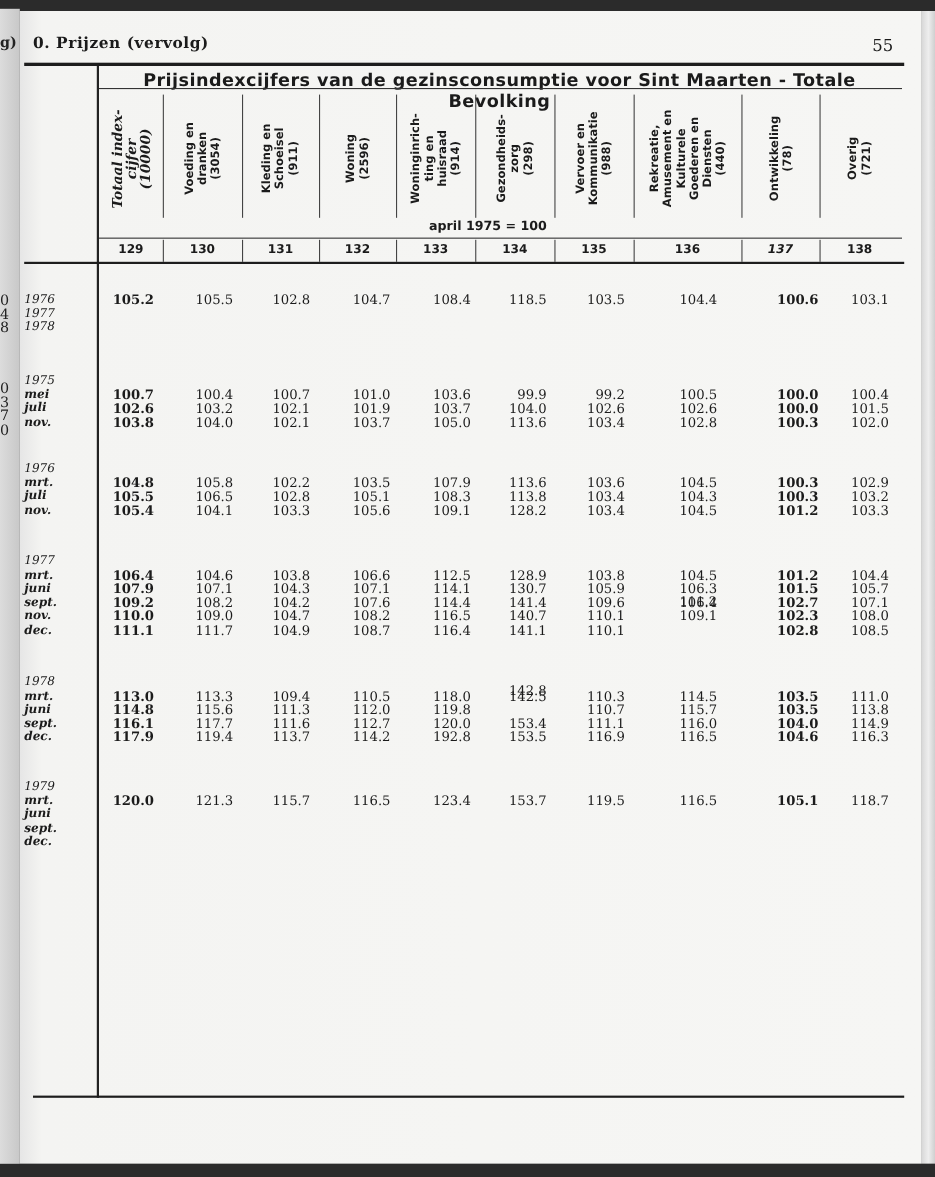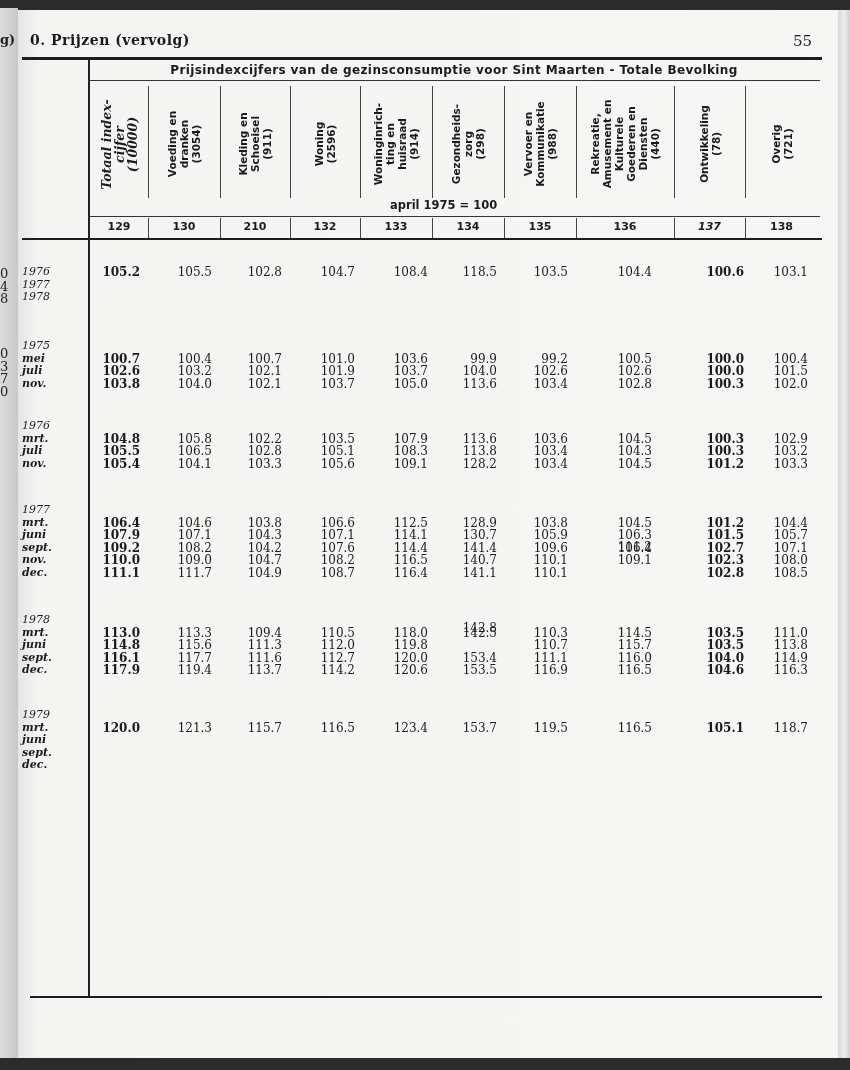--- a/index.html
+++ b/index.html
@@ -9,21 +9,21 @@
   .prevpage{position:absolute;left:0;top:8px;width:18px;height:1052px;background:linear-gradient(90deg,#dcdcdc,#c8c8c8);}
   .page{position:absolute;left:18px;top:10px;width:820px;height:1048px;background:linear-gradient(90deg,#e6e6e6 0px,#f4f4f2 20px,#f6f6f4 100%);}
   .pageedge{position:absolute;left:838px;top:10px;width:12px;height:1048px;background:linear-gradient(90deg,#d8d8d8,#eeeeee,#cfcfcf);}
   .prevtext{position:absolute;left:0;font-family:"DejaVu Serif",serif;font-size:13px;color:#222;}
   .title{position:absolute;left:30px;top:32px;font-family:"DejaVu Serif",serif;font-weight:bold;font-size:14px;letter-spacing:0.5px;}
   .pagenum{position:absolute;left:793px;top:32px;font-family:"DejaVu Serif",serif;font-size:15px;}
   .rule-thick{position:absolute;height:3px;background:#1d1d1d;}
   .rule-thin{position:absolute;height:1px;background:#333;}
   .vline{position:absolute;width:1px;background:#444;}
   .vline-thick{position:absolute;width:2px;background:#222;}
-  .tabletitle{position:absolute;left:90px;top:63px;width:728px;text-align:center;font-family:"DejaVu Sans",sans-serif;font-weight:bold;font-size:12px;letter-spacing:0.4px;}
+  .tabletitle{position:absolute;left:90px;top:63px;width:728px;text-align:center;font-family:"DejaVu Sans",sans-serif;font-weight:bold;font-size:16px;letter-spacing:0.4px;}
   .colhead{position:absolute;top:84px;height:120px;display:flex;align-items:center;justify-content:center;}
   .colhead .rot{transform:rotate(-90deg);white-space:nowrap;text-align:center;font-family:"DejaVu Sans",sans-serif;font-weight:bold;font-size:10.5px;line-height:12px;}
   .colhead .rot.serif{font-family:"DejaVu Serif",serif;font-style:italic;font-size:12.5px;line-height:13px;}
   .base{position:absolute;left:390px;top:198px;font-family:"DejaVu Sans",sans-serif;font-weight:bold;font-size:11.5px;}
   .colnum{position:absolute;top:220px;text-align:center;font-family:"DejaVu Sans",sans-serif;font-weight:bold;font-size:11px;}
   .rowlabels{position:absolute;left:22px;font-family:"DejaVu Serif",serif;font-style:italic;font-size:11px;line-height:12.5px;}
   .rowlabels .yr{font-weight:normal;}
   .rowlabels .mo{font-weight:bold;}
   .cell{position:absolute;text-align:right;font-family:"DejaVu Serif",serif;font-size:12px;line-height:13px;}
   .cell.b{font-weight:bold;}
@@ -140,21 +140,21 @@
     </div>
     <div class="vline" style="left: 745px; top: 86px; height: 112px;"></div>
   </div>
 
 <div class="base">april 1975 = 100</div>
 <div class="rule-thin" style="left:90px;top:216px;width:730px;"></div>
 <div id="colnums">
     <div class="colnum" style="left: 90px; width: 58px;">129</div>
     <div class="colnum" style="left: 148px; width: 72px;">130</div>
     <div class="vline" style="left: 148px; top: 218px; height: 20px;"></div>
-    <div class="colnum" style="left: 220px; width: 70px;">210</div>
+    <div class="colnum" style="left: 220px; width: 70px;">131</div>
     <div class="vline" style="left: 220px; top: 218px; height: 20px;"></div>
     <div class="colnum" style="left: 290px; width: 70px;">132</div>
     <div class="vline" style="left: 290px; top: 218px; height: 20px;"></div>
     <div class="colnum" style="left: 360px; width: 72px;">133</div>
     <div class="vline" style="left: 360px; top: 218px; height: 20px;"></div>
     <div class="colnum" style="left: 432px; width: 72px;">134</div>
     <div class="vline" style="left: 432px; top: 218px; height: 20px;"></div>
     <div class="colnum" style="left: 504px; width: 72px;">135</div>
     <div class="vline" style="left: 504px; top: 218px; height: 20px;"></div>
     <div class="colnum" style="left: 576px; width: 98px;">136</div>
@@ -346,21 +346,21 @@
     <div class="cell" style="left: 378px; width: 50px; top: 651.5px;">120.0</div>
     <div class="cell" style="left: 447px; width: 50px; top: 651.5px;">153.4</div>
     <div class="cell" style="left: 518px; width: 50px; top: 651.5px;">111.1</div>
     <div class="cell" style="left: 602px; width: 50px; top: 651.5px;">116.0</div>
     <div class="cell b" style="left: 694px; width: 50px; top: 651.5px;">104.0</div>
     <div class="cell" style="left: 758px; width: 50px; top: 651.5px;">114.9</div>
     <div class="cell b" style="left: 90px; width: 50px; top: 664px;">117.9</div>
     <div class="cell" style="left: 162px; width: 50px; top: 664px;">119.4</div>
     <div class="cell" style="left: 232px; width: 50px; top: 664px;">113.7</div>
     <div class="cell" style="left: 305px; width: 50px; top: 664px;">114.2</div>
-    <div class="cell" style="left: 378px; width: 50px; top: 664px;">120.6</div>
+    <div class="cell" style="left: 378px; width: 50px; top: 664px;">192.8</div>
     <div class="cell" style="left: 447px; width: 50px; top: 664px;">153.5</div>
     <div class="cell" style="left: 518px; width: 50px; top: 664px;">116.9</div>
     <div class="cell" style="left: 602px; width: 50px; top: 664px;">116.5</div>
     <div class="cell b" style="left: 694px; width: 50px; top: 664px;">104.6</div>
     <div class="cell" style="left: 758px; width: 50px; top: 664px;">116.3</div>
     <div class="rowlabels" style="top: 709px;">
       <div class="yr">1979</div>
       <div class="mo">mrt.</div>
       <div class="mo">juni</div>
       <div class="mo">sept.</div>

